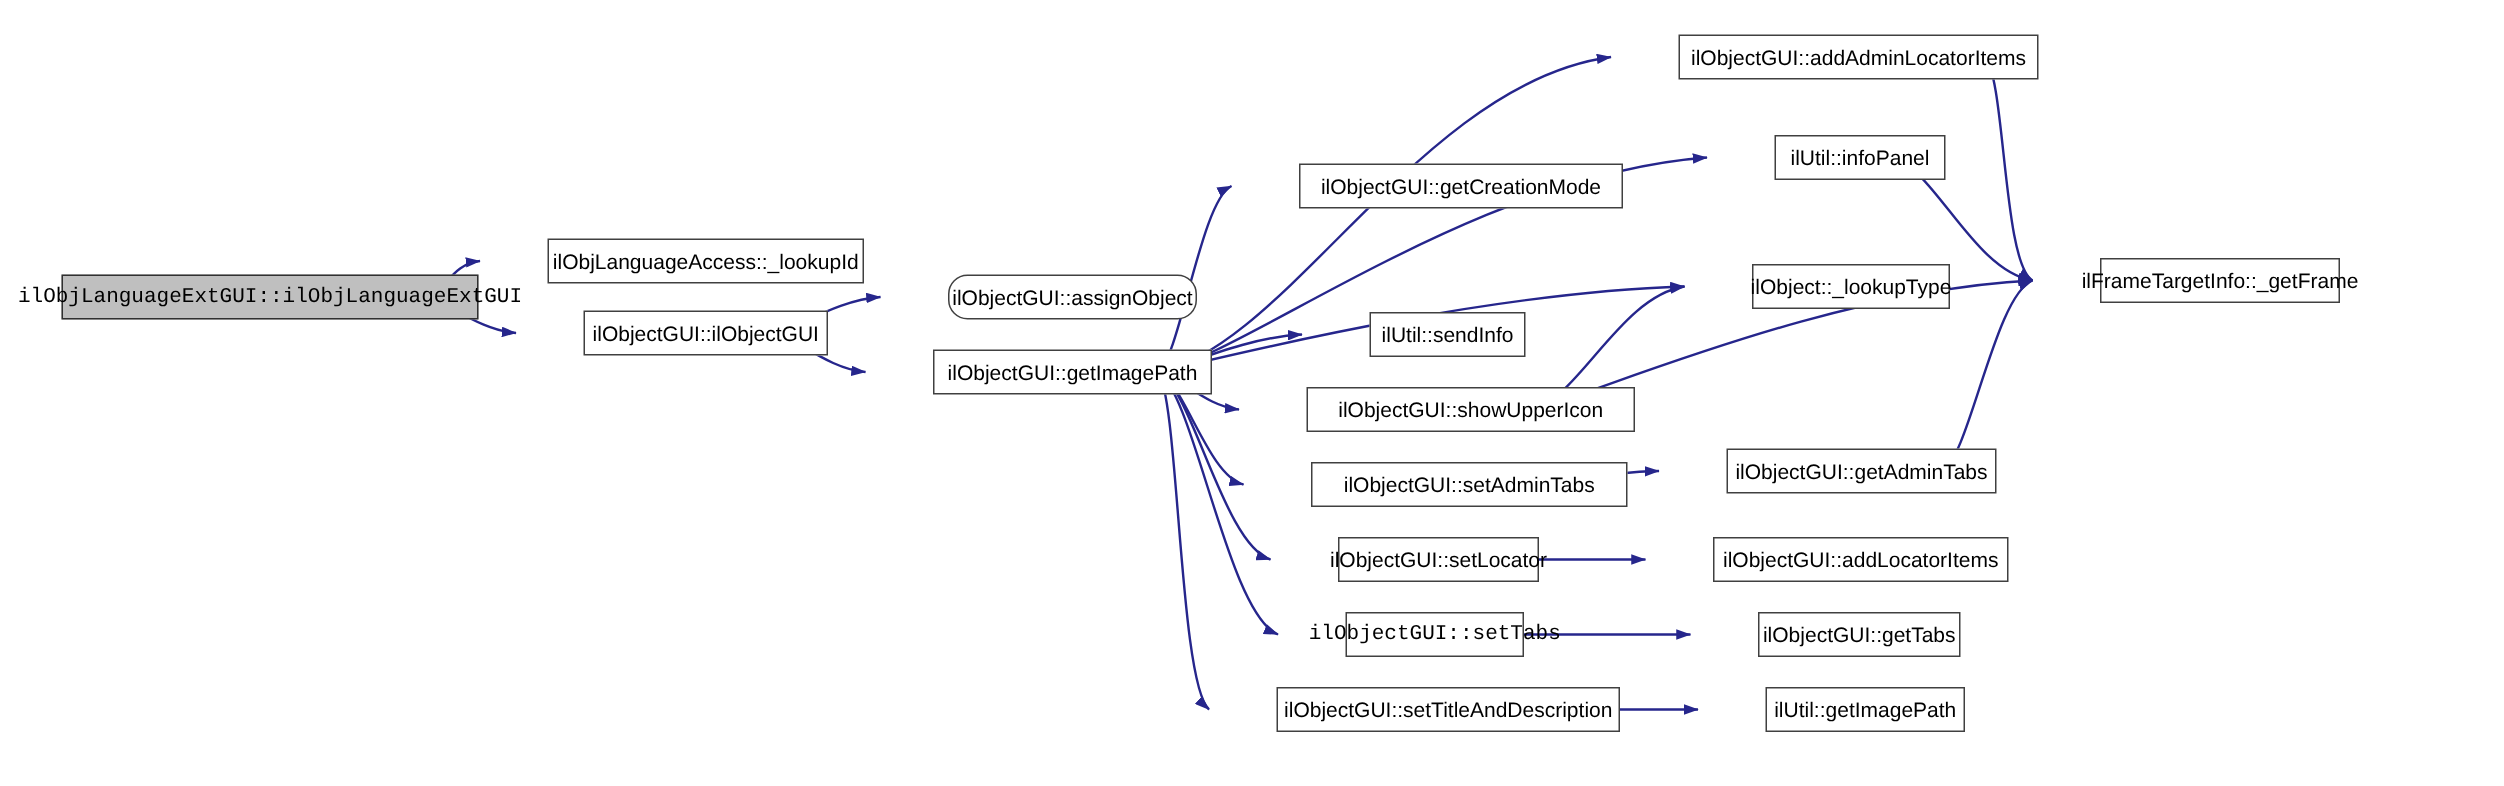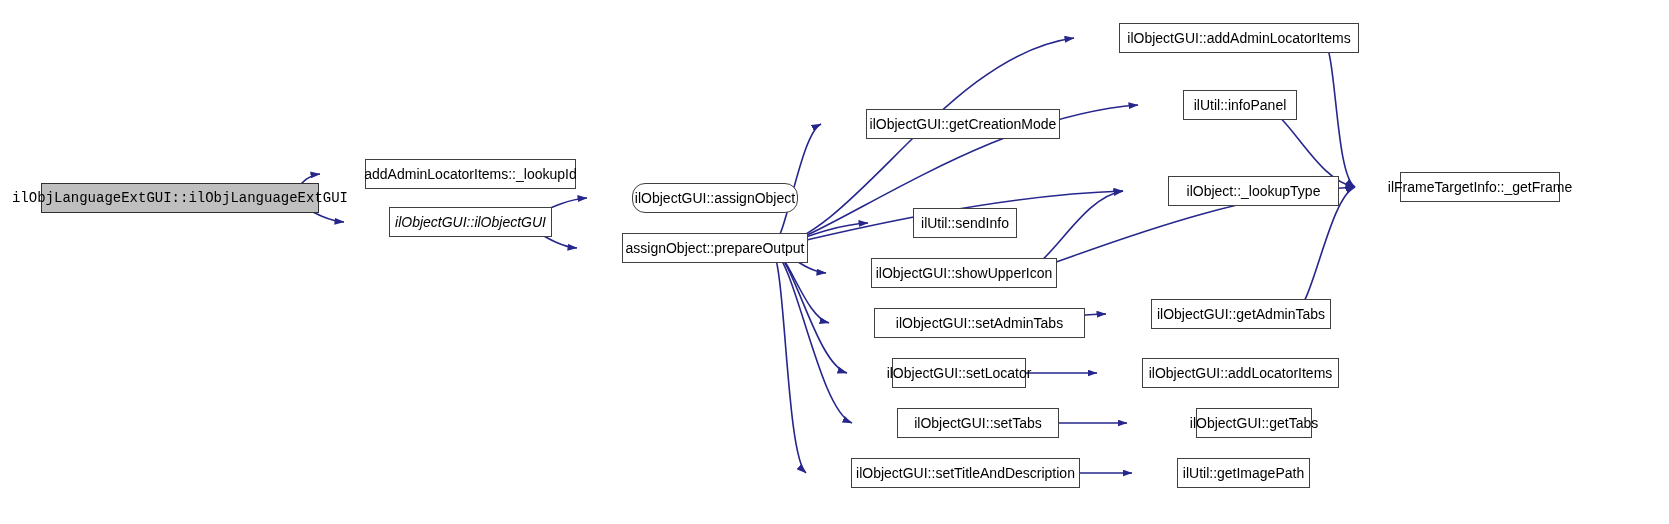--- a/index.html
+++ b/index.html
@@ -66,68 +66,68 @@
         <path d="M1295,314 C1313.15,303.84 1329.8,197.16 1355,187" marker-end="url(#arrow)"></path>
         <path d="M1008,373 L1097,373" marker-end="url(#arrow)"></path>
         <path d="M998,423 L1127,423" marker-end="url(#arrow)"></path>
         <path d="M1044,473 L1132,473" marker-end="url(#arrow)"></path>
       </g>
   </svg>
 <div class="node root" style="left: 5px; top: 183px; width: 278px; font-family: Liberation Mono, monospace;">
       <span class="node-label">ilObjLanguageExtGUI::ilObjLanguageExtGUI</span>
     </div>
     <div class="node" style="left: 329px; top: 159px; width: 211px;">
-      <span class="node-label">addAdminLocatorItems::_lookupId</span>
+      <span class="node-label">ilObjLanguageAccess::_lookupId</span>
     </div>
-    <div class="node" style="left: 353px; top: 207px; width: 163px; font-style: italic;">
+    <div class="node" style="left: 353px; top: 207px; width: 163px;">
       <span class="node-label">ilObjectGUI::ilObjectGUI</span>
     </div>
     <div class="node" style="left: 596px; top: 183px; width: 166px; border-radius: 13px;">
       <span class="node-label">ilObjectGUI::assignObject</span>
     </div>
     <div class="node" style="left: 586px; top: 233px; width: 186px;">
-      <span class="node-label">assignObject::prepareOutput</span>
+      <span class="node-label">ilObjectGUI::getImagePath</span>
     </div>
-    <div class="node" style="left: 830px; top: 109px; width: 194px;">
+    <div class="node" style="left: 830px; top: 109px; width: 216px;">
       <span class="node-label">ilObjectGUI::getCreationMode</span>
     </div>
     <div class="node" style="left: 877px; top: 208px; width: 104px;">
       <span class="node-label">ilUtil::sendInfo</span>
     </div>
-    <div class="node" style="left: 835px; top: 258px; width: 186px;">
+    <div class="node" style="left: 835px; top: 258px; width: 219px;">
       <span class="node-label">ilObjectGUI::showUpperIcon</span>
     </div>
     <div class="node" style="left: 838px; top: 308px; width: 211px;">
       <span class="node-label">ilObjectGUI::setAdminTabs</span>
     </div>
     <div class="node" style="left: 856px; top: 358px; width: 134px;">
       <span class="node-label">ilObjectGUI::setLocator</span>
     </div>
-    <div class="node" style="left: 861px; top: 408px; width: 162px;">
+    <div class="node" style="left: 861px; top: 408px; width: 119px; font-family: Liberation Mono, monospace;">
       <span class="node-label">ilObjectGUI::setTabs</span>
     </div>
     <div class="node" style="left: 815px; top: 458px; width: 229px;">
       <span class="node-label">ilObjectGUI::setTitleAndDescription</span>
     </div>
     <div class="node" style="left: 1083px; top: 23px; width: 240px;">
       <span class="node-label">ilObjectGUI::addAdminLocatorItems</span>
     </div>
     <div class="node" style="left: 1147px; top: 90px; width: 114px;">
       <span class="node-label">ilUtil::infoPanel</span>
     </div>
-    <div class="node" style="left: 1132px; top: 176px; width: 171px;">
+    <div class="node" style="left: 1132px; top: 176px; width: 132px;">
       <span class="node-label">ilObject::_lookupType</span>
     </div>
     <div class="node" style="left: 1115px; top: 299px; width: 180px;">
       <span class="node-label">ilObjectGUI::getAdminTabs</span>
     </div>
     <div class="node" style="left: 1106px; top: 358px; width: 197px;">
       <span class="node-label">ilObjectGUI::addLocatorItems</span>
     </div>
-    <div class="node" style="left: 1160px; top: 408px; width: 116px;">
+    <div class="node" style="left: 1136px; top: 408px; width: 135px;">
       <span class="node-label">ilObjectGUI::getTabs</span>
     </div>
     <div class="node" style="left: 1141px; top: 458px; width: 133px;">
       <span class="node-label">ilUtil::getImagePath</span>
     </div>
     <div class="node" style="left: 1364px; top: 172px; width: 160px; text-align: center;">
       <span class="node-label">ilFrameTargetInfo::_getFrame</span>
     </div>
   </div>
 

